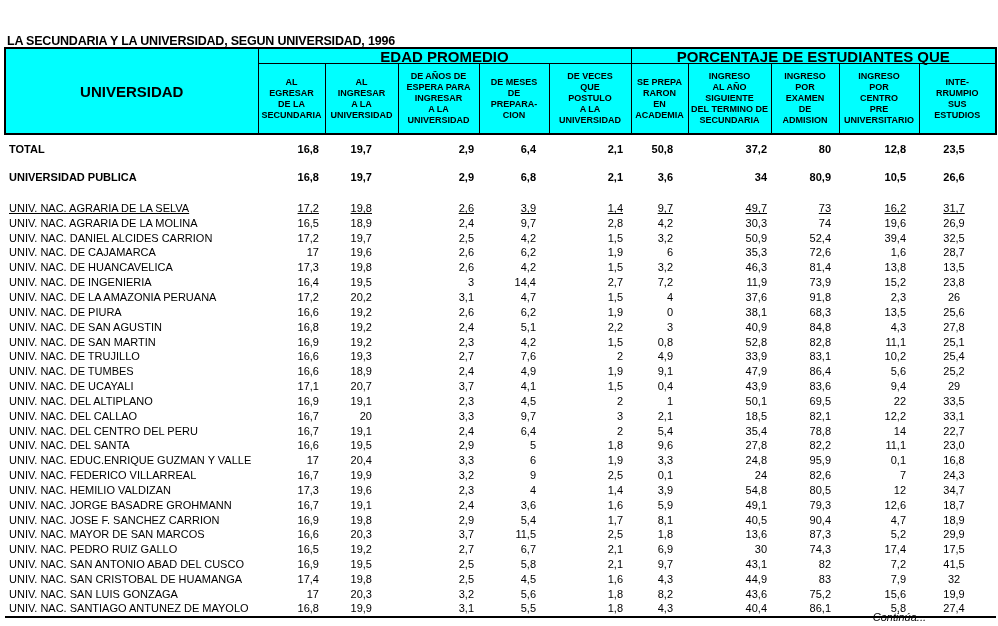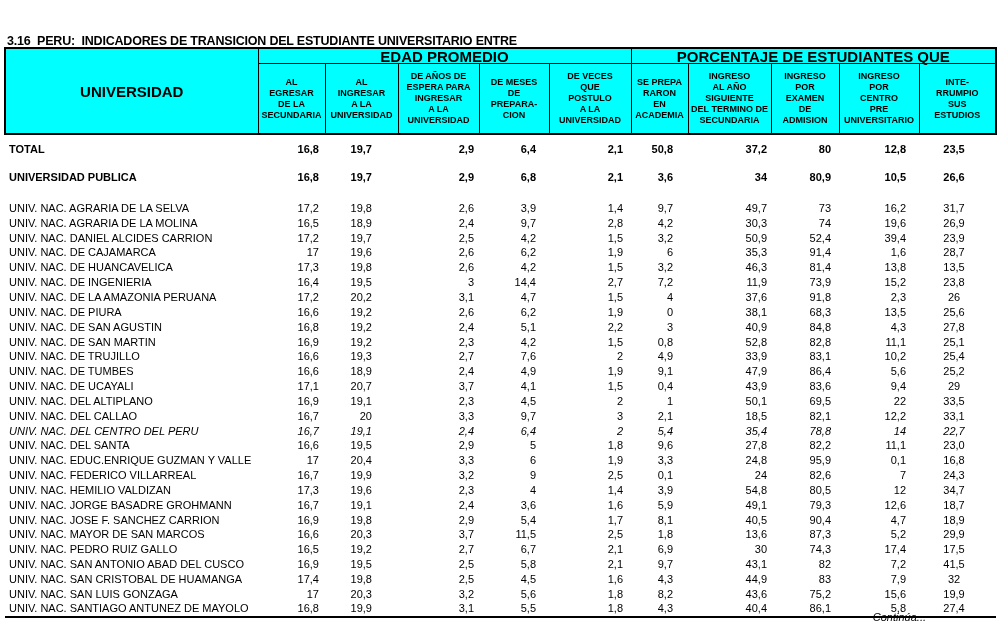--- a/index.html
+++ b/index.html
@@ -26,21 +26,20 @@
   td.n7{padding-right:4px;}  td.n8{padding-right:8px;}  td.n9{padding-right:13px;}
   td.n10{padding-right:7px;text-align:center;}
   tbody tr:last-child td{border-bottom:2px solid #000;}
   .continua{position:absolute;top:611px;right:72px;font-size:11px;font-style:italic;}
 </style>
 </head>
 <body>
 
 <div class="page">
   <div class="title">
-    <div>3.16  PERU:  INDICADORES DE TRANSICION DEL ESTUDIANTE UNIVERSITARIO ENTRE</div>
     <div>LA SECUNDARIA Y LA UNIVERSIDAD, SEGUN UNIVERSIDAD, 1996</div>
   </div>
 
   <table class="tbl">
     <colgroup>
       <col style="width:253px">
         <col style="width:67px">
         <col style="width:73px">
       <col style="width:81px">
         <col style="width:70px">
@@ -134,21 +133,21 @@
           <td class="num n5">2,1</td>
           <td class="num n6">3,6</td>
           <td class="num n7">34</td>
           <td class="num n8">80,9</td>
           <td class="num n9">10,5</td>
           <td class="num n10">26,6</td>
         </tr>
         <tr class="sp" style="height: 16px;">
           <td colspan="11"></td>
         </tr>
-        <tr style="height: 14.857px;">
+        <tr style="height: 14.857px; text-decoration: underline;">
           <td class="name">UNIV. NAC. AGRARIA DE LA SELVA</td>
           <td class="num n1">17,2</td>
           <td class="num n2">19,8</td>
           <td class="num n3">2,6</td>
           <td class="num n4">3,9</td>
           <td class="num n5">1,4</td>
           <td class="num n6">9,7</td>
           <td class="num n7">49,7</td>
           <td class="num n8">73</td>
           <td class="num n9">16,2</td>
@@ -171,32 +170,32 @@
           <td class="name">UNIV. NAC. DANIEL ALCIDES CARRION</td>
           <td class="num n1">17,2</td>
           <td class="num n2">19,7</td>
           <td class="num n3">2,5</td>
           <td class="num n4">4,2</td>
           <td class="num n5">1,5</td>
           <td class="num n6">3,2</td>
           <td class="num n7">50,9</td>
           <td class="num n8">52,4</td>
           <td class="num n9">39,4</td>
-          <td class="num n10">23,9</td>
+          <td class="num n10">32,5</td>
         </tr>
         <tr style="height: 14.857px;">
           <td class="name">UNIV. NAC. DE CAJAMARCA</td>
           <td class="num n1">17</td>
           <td class="num n2">19,6</td>
           <td class="num n3">2,6</td>
           <td class="num n4">6,2</td>
           <td class="num n5">1,9</td>
           <td class="num n6">6</td>
           <td class="num n7">35,3</td>
-          <td class="num n8">91,4</td>
+          <td class="num n8">72,6</td>
           <td class="num n9">1,6</td>
           <td class="num n10">28,7</td>
         </tr>
         <tr style="height: 14.857px;">
           <td class="name">UNIV. NAC. DE HUANCAVELICA</td>
           <td class="num n1">17,3</td>
           <td class="num n2">19,8</td>
           <td class="num n3">2,6</td>
           <td class="num n4">4,2</td>
           <td class="num n5">1,5</td>
@@ -329,21 +328,21 @@
           <td class="num n2">20</td>
           <td class="num n3">3,3</td>
           <td class="num n4">9,7</td>
           <td class="num n5">3</td>
           <td class="num n6">2,1</td>
           <td class="num n7">18,5</td>
           <td class="num n8">82,1</td>
           <td class="num n9">12,2</td>
           <td class="num n10">33,1</td>
         </tr>
-        <tr style="height: 14.857px; font-style: italic;">
+        <tr style="height: 14.857px;">
           <td class="name">UNIV. NAC. DEL CENTRO DEL PERU</td>
           <td class="num n1">16,7</td>
           <td class="num n2">19,1</td>
           <td class="num n3">2,4</td>
           <td class="num n4">6,4</td>
           <td class="num n5">2</td>
           <td class="num n6">5,4</td>
           <td class="num n7">35,4</td>
           <td class="num n8">78,8</td>
           <td class="num n9">14</td>

